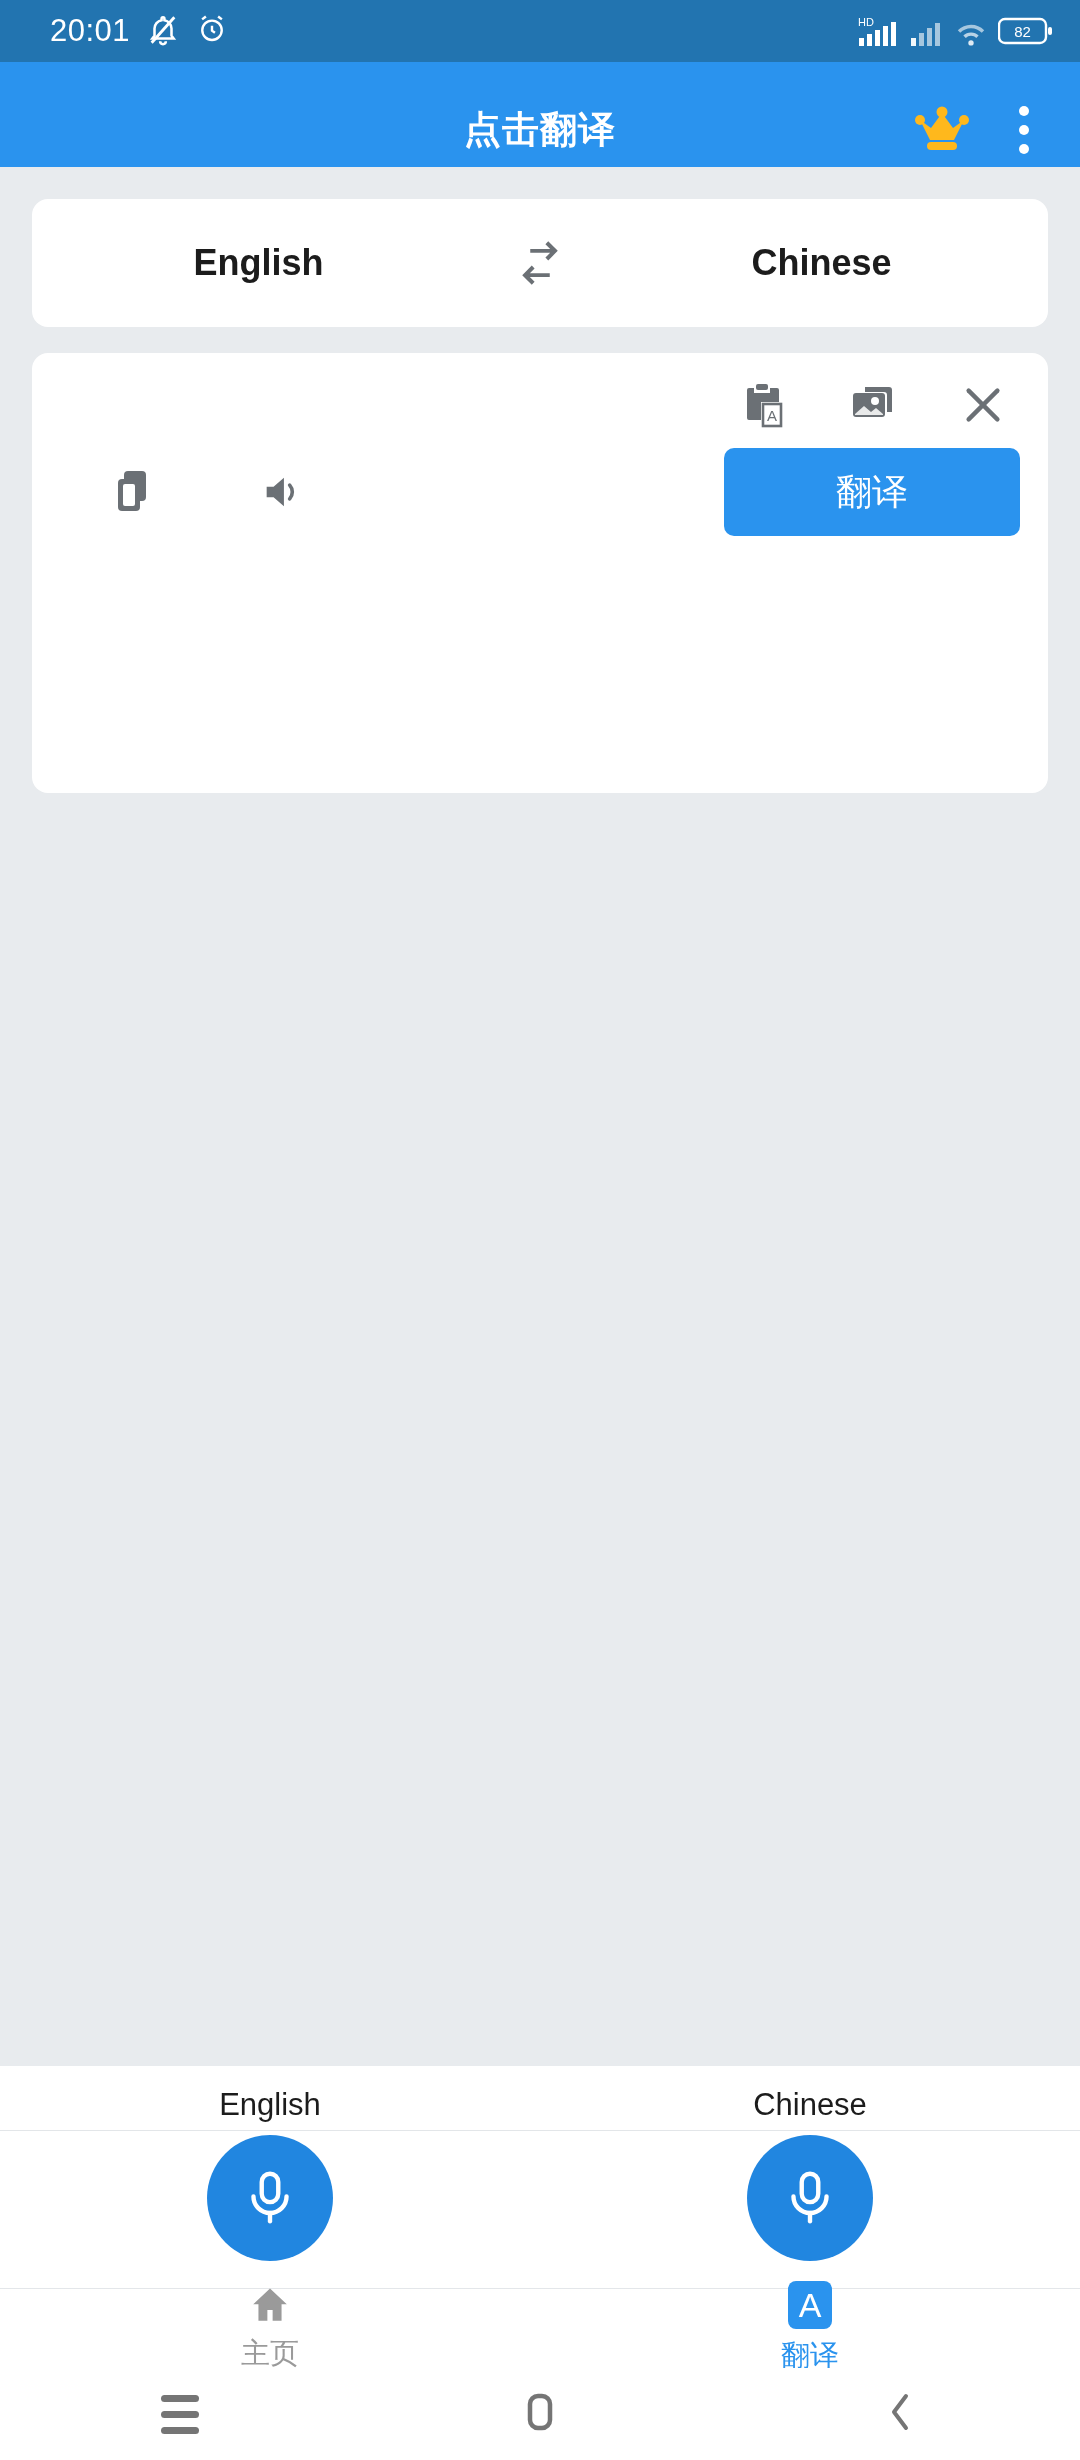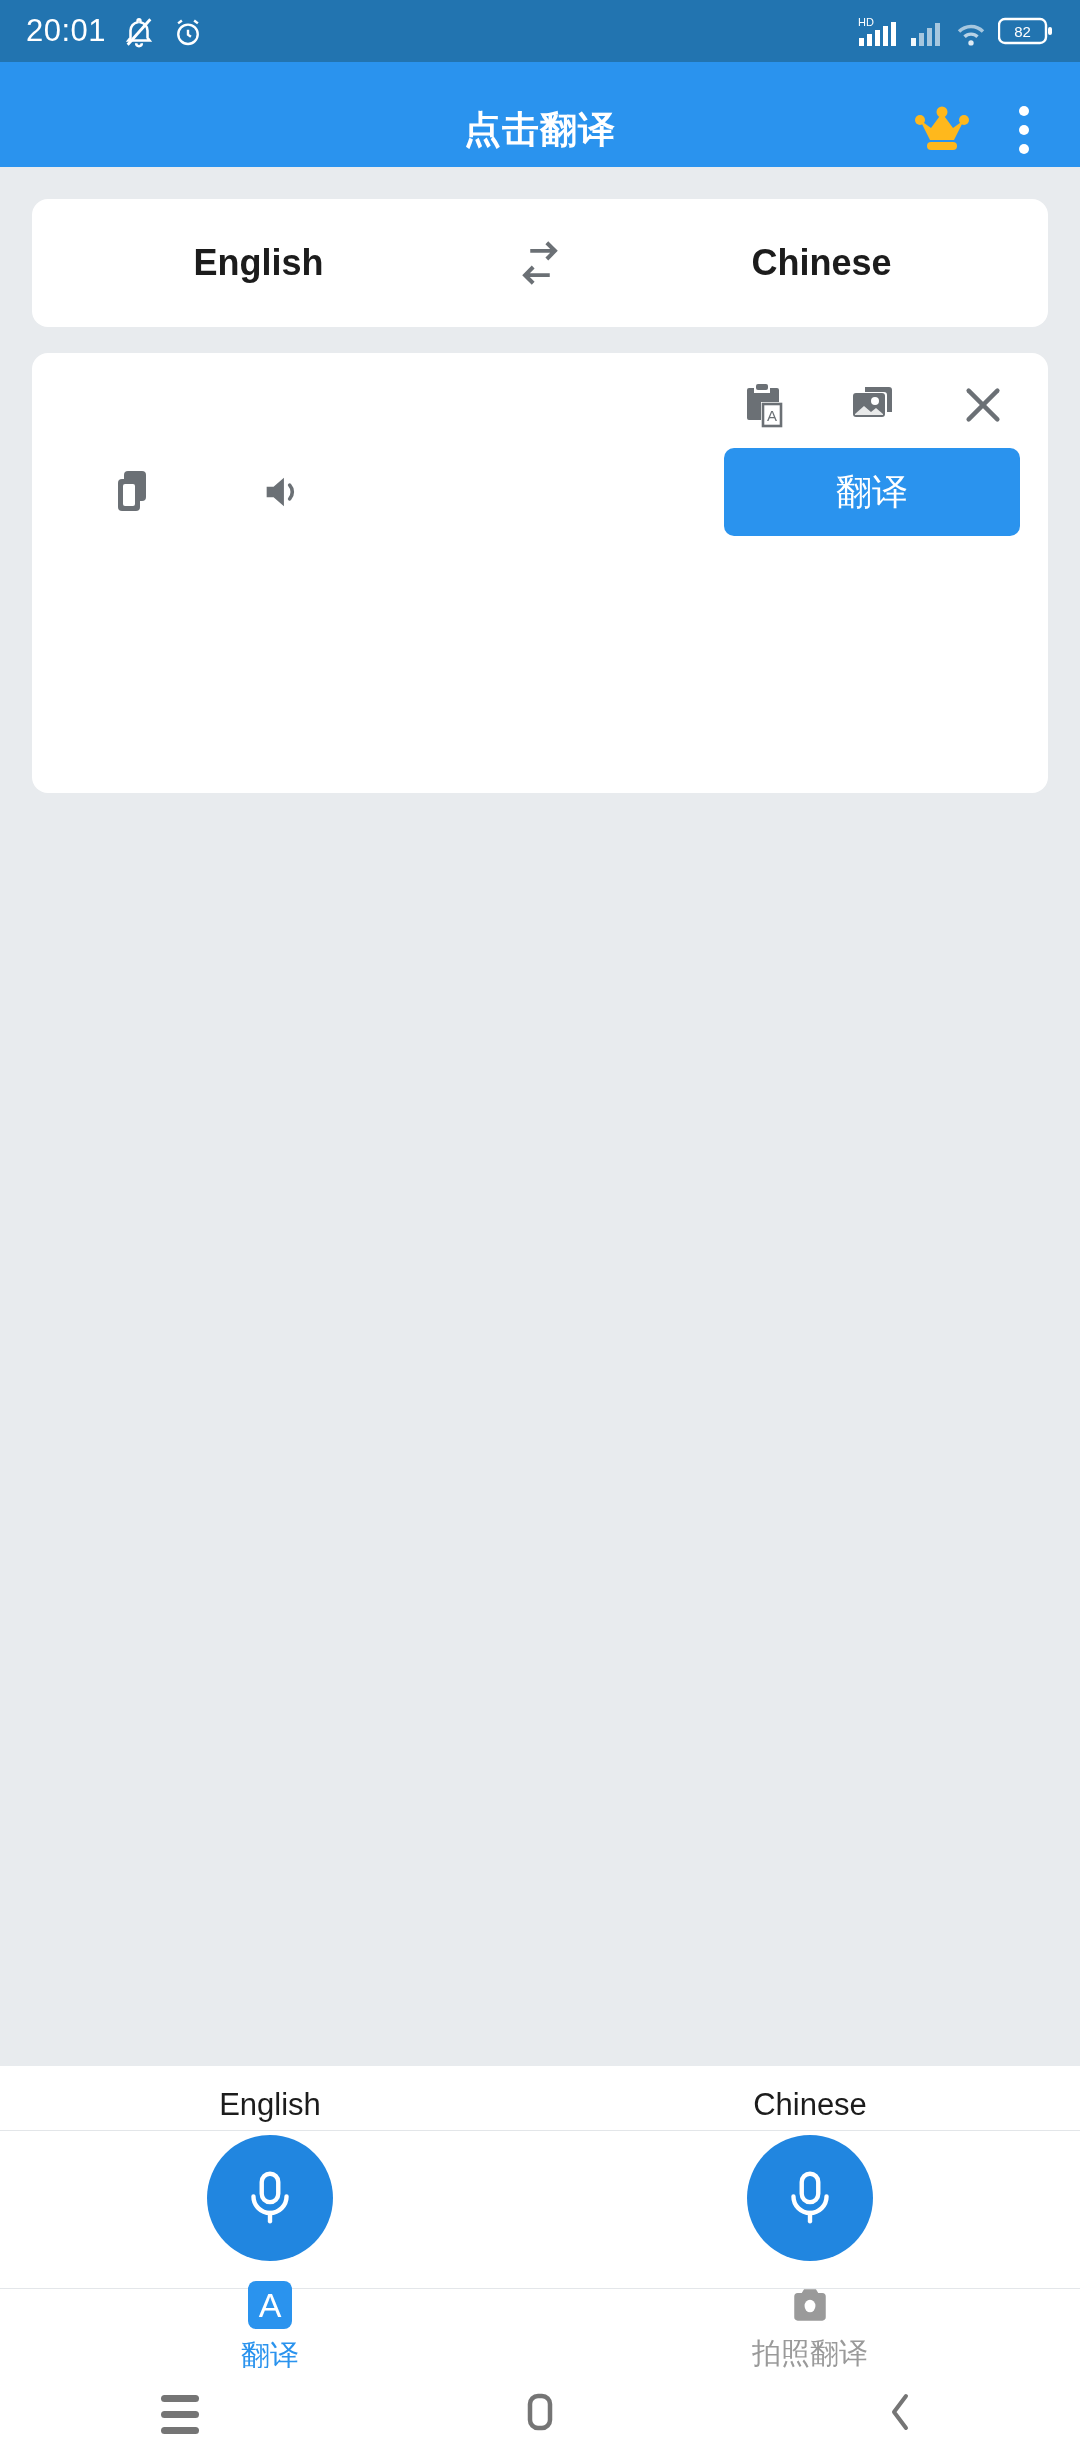--- a/index.html
+++ b/index.html
@@ -10,21 +10,21 @@
     overflow:hidden;
   }
   body { position:relative; }
 
   
   .status-bar{
     height:62px; background:#2274B0;
     display:flex; align-items:center; justify-content:space-between;
     padding:0 26px; color:#ffffff;
   }
-  .status-left{ display:flex; align-items:flex-end; gap:16px; }
+  .status-left{ display:flex; align-items:flex-start; gap:16px;margin-left:24px; }
   .clock{ font-size:31px; letter-spacing:.5px; font-weight:400; }
   .status-right{ display:flex; align-items:center; gap:8px; }
   .ico{ display:inline-flex; align-items:center; justify-content:center; }
 
   
   .app-bar{
     height:136px; background:#2A93EE;
     display:flex; align-items:center; position:relative;
   }
   .app-title{
@@ -300,34 +300,33 @@
           <rect x="8.8" y="2.6" width="6.4" height="11" rx="3.2"></rect>
           <path d="M5.6 11.4a6.4 6.4 0 0 0 12.8 0"></path>
           <line x1="12" y1="17.8" x2="12" y2="21"></line>
         </svg>
       </div>
     </div>
   </div>
 </div>
 
 <div class="bottom-nav">
+  <div class="nav-item">
+    <span class="nav-icon">
+      <svg width="44" height="42" viewBox="0 0 24 24" fill="#9A9A9A">
+        <path d="M12 2.6 2.4 11.6h3V21h5.1v-6.2h3V21h5.1v-9.4h3L12 2.6z"></path>
+      </svg>
+    </span>
+    <span class="nav-label">主页</span>
+  </div>
   <div class="nav-item active">
     <span class="nav-icon">
       <span class="a-badge">A</span>
     </span>
     <span class="nav-label">翻译</span>
-  </div>
-  <div class="nav-item">
-    <span class="nav-icon">
-      <svg width="44" height="42" viewBox="0 0 24 24" fill="#9A9A9A">
-        <path d="M8.6 3h6.8l1.3 2.2H19A2 2 0 0 1 21 7.2v11.6A2 2 0 0 1 19 21H5a2 2 0 0 1-2-2.2V7.2A2 2 0 0 1 5 5.2h2.3L8.6 3z"></path>
-        <ellipse cx="12" cy="12.6" rx="3.1" ry="3.6" fill="#ffffff"></ellipse>
-      </svg>
-    </span>
-    <span class="nav-label">拍照翻译</span>
   </div>
 </div>
 
 <div class="android-nav">
   <div class="and-btn">
     <span class="hamburger">
       <span></span>
         <span></span>
         <span></span>
     </span>

